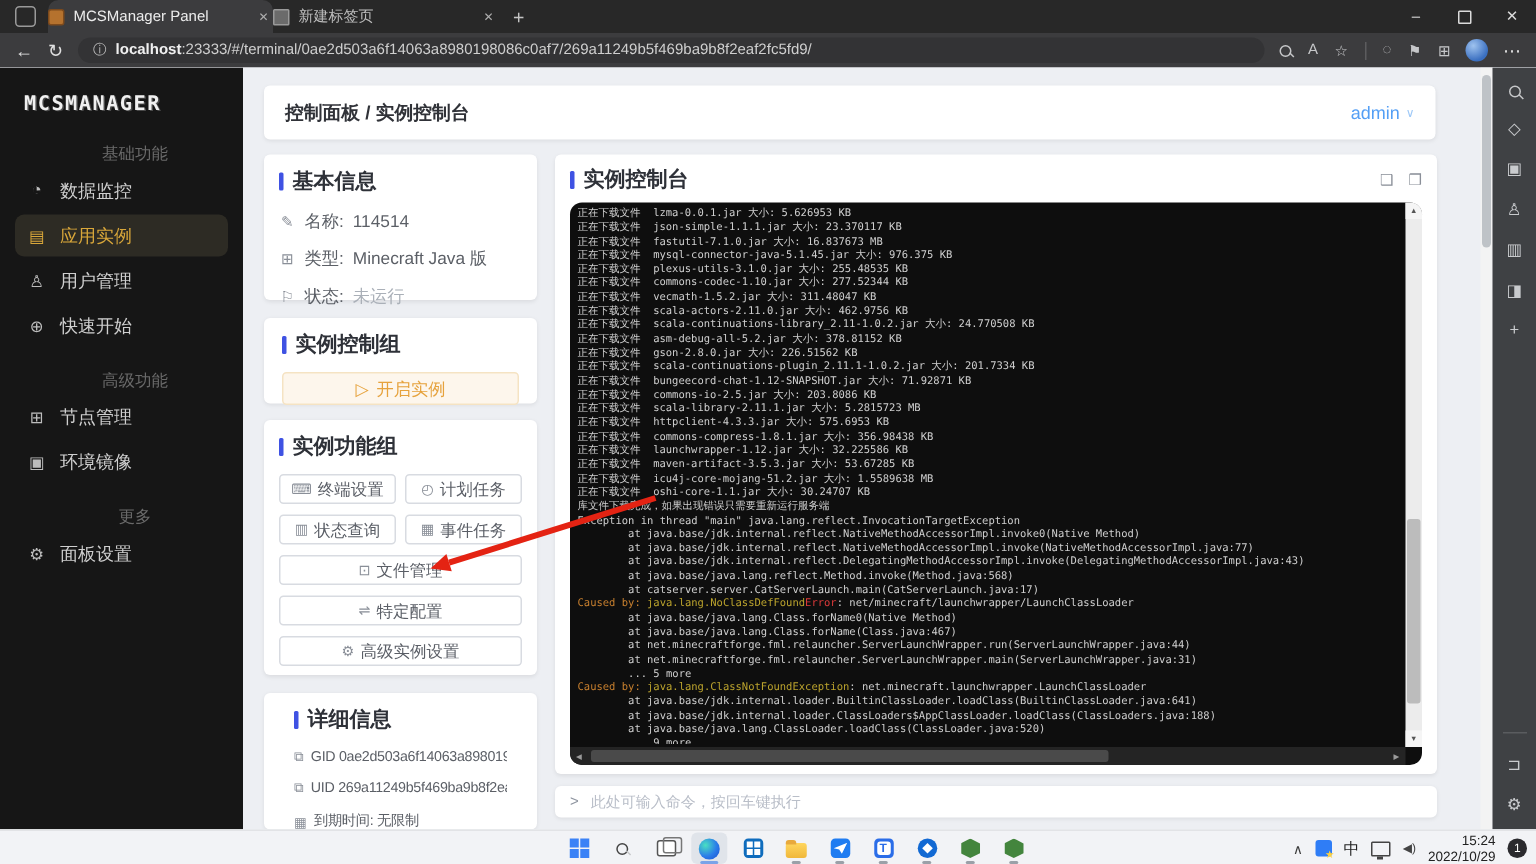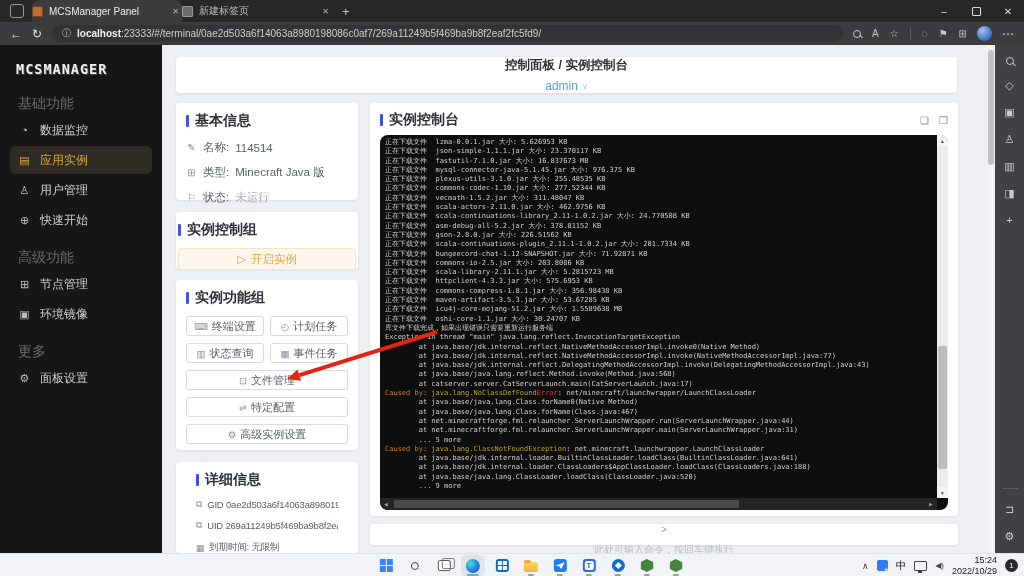--- a/index.html
+++ b/index.html
@@ -27,38 +27,38 @@
   .tb-icons .eg{color:#c6c7c9;font-size:10px;}
   .tb-sep{width:1px;height:12px;background:#5c5c5e;}
   .avatar{width:15px;height:15px;border-radius:50%;background:radial-gradient(circle at 35% 30%,#9fc3ef,#3a6fc0 70%);}
   .mag{display:inline-block;width:6px;height:6px;border:1.4px solid #c6c7c9;border-radius:50%;position:relative;}
   .mag::after{content:"";position:absolute;width:4px;height:1.4px;background:#c6c7c9;transform:rotate(45deg);right:-3px;bottom:-1px;}
   
   .page{position:absolute;left:0;top:45px;right:0;bottom:23px;background:#edeff3;overflow:hidden;}
   
   .sidebar{position:absolute;left:0;top:0;bottom:0;width:162px;background:#161616;}
   .logo{padding:16px 0 4px 16px;font-family:"DejaVu Sans Mono",monospace;font-weight:900;font-size:13.5px;letter-spacing:1px;color:#f0f0f0;text-shadow:1px 1px 0 #4a4a4a;}
-  .nav-section-label{margin:14px 0 2px 18px;font-size:14px;color:#6a6a6a;}
+  .nav-section-label{margin:14px 0 2px 18px;font-size:11px;color:#6a6a6a;text-align:center;}
   .nav-item{height:30px;display:flex;align-items:center;gap:9px;padding-left:18px;font-size:12px;color:#cfcfcf;}
   .nav-item .nav-ic{width:13px;font-size:11px;color:#bdbdbd;text-align:center;}
   .nav-item.active{margin:1px 10px;padding-left:8px;height:28px;background:#2d2b24;border-radius:6px;color:#d9a73a;}
   .nav-item.active .nav-ic{color:#d9a73a;}
   
-  .card{position:absolute;background:#fff;border-radius:4px;box-shadow:0 1px 3px rgba(0,0,0,.08);box-sizing:border-box;flex-direction:column;}
+  .card{position:absolute;background:#fff;border-radius:4px;box-shadow:0 1px 3px rgba(0,0,0,.08);box-sizing:border-box;}
   .card-title{display:flex;align-items:center;gap:6px;font-size:14px;font-weight:700;color:#2e3138;}
   .card-title::before{content:"";width:3px;height:12px;background:#3f52e3;border-radius:1px;}
   .hdr{left:176px;top:12px;width:781px;height:36px;display:flex;align-items:center;justify-content:space-between;padding:0 14px;}
   .crumb{font-size:12.5px;font-weight:700;color:#303238;}
   .admin{font-size:12px;color:#549ff5;display:flex;align-items:center;gap:4px;}
   .admin .chev{font-size:8px;color:#9ec9f8;}
   .c-basic{left:176px;top:58px;width:182px;height:97px;padding:9px 10px;}
   .inforow{display:flex;align-items:center;gap:6px;margin-top:10px;font-size:11.5px;color:#5b5f66;white-space:nowrap;overflow:hidden;}
   .inforow .row-ic{color:#8a8f98;font-size:10px;width:11px;text-align:center;}
   .inforow .muted{color:#aab0b8;text-align:right;}
-  .c-ctl{left:176px;top:167px;width:182px;height:57px;padding:9px 2px;}
+  .c-ctl{left:176px;top:167px;width:182px;height:57px;padding:9px 12px;}
   .start-btn{margin-top:9px;height:20px;border:1px solid #f5e3c3;background:#fdf6ec;border-radius:3px;color:#e6a23c;font-size:11.5px;display:flex;align-items:center;justify-content:center;gap:5px;}
   .c-fn{left:176px;top:235px;width:182px;height:170px;padding:9px 10px;}
   .fn-grid{display:grid;grid-template-columns:1fr 1fr;gap:7px 6px;margin-top:9px;}
   .fn-btn{height:18px;border:1px solid #d8dbe1;border-radius:3px;background:#fff;color:#5a5e66;font-size:11px;display:flex;align-items:center;justify-content:center;gap:4px;white-space:nowrap;}
   .fn-btn .fic{color:#8a8f98;font-size:9.5px;}
   .fn-btn.full{grid-column:1 / span 2;}
   .c-detail{left:176px;top:417px;width:182px;height:91px;padding:9px 20px;overflow:hidden;}
   .drow{display:flex;align-items:center;gap:5px;margin-top:10px;font-size:9.5px;letter-spacing:-0.2px;color:#5b5f66;white-space:nowrap;overflow:hidden;}
   .drow .row-ic{color:#8a8f98;font-size:9px;flex:0 0 auto;}
   
@@ -317,20 +317,21 @@
             <div class="tline"><span class="c-w">正在下载文件  scala-actors-2.11.0.jar 大小: 462.9756 KB</span></div>
             <div class="tline"><span class="c-w">正在下载文件  scala-continuations-library_2.11-1.0.2.jar 大小: 24.770508 KB</span></div>
             <div class="tline"><span class="c-w">正在下载文件  asm-debug-all-5.2.jar 大小: 378.81152 KB</span></div>
             <div class="tline"><span class="c-w">正在下载文件  gson-2.8.0.jar 大小: 226.51562 KB</span></div>
             <div class="tline"><span class="c-w">正在下载文件  scala-continuations-plugin_2.11.1-1.0.2.jar 大小: 201.7334 KB</span></div>
             <div class="tline"><span class="c-w">正在下载文件  bungeecord-chat-1.12-SNAPSHOT.jar 大小: 71.92871 KB</span></div>
             <div class="tline"><span class="c-w">正在下载文件  commons-io-2.5.jar 大小: 203.8086 KB</span></div>
             <div class="tline"><span class="c-w">正在下载文件  scala-library-2.11.1.jar 大小: 5.2815723 MB</span></div>
             <div class="tline"><span class="c-w">正在下载文件  httpclient-4.3.3.jar 大小: 575.6953 KB</span></div>
             <div class="tline"><span class="c-w">正在下载文件  commons-compress-1.8.1.jar 大小: 356.98438 KB</span></div>
+            <div class="tline"><span class="c-w">正在下载文件  launchwrapper-1.12.jar 大小: 32.225586 KB</span></div>
             <div class="tline"><span class="c-w">正在下载文件  maven-artifact-3.5.3.jar 大小: 53.67285 KB</span></div>
             <div class="tline"><span class="c-w">正在下载文件  icu4j-core-mojang-51.2.jar 大小: 1.5589638 MB</span></div>
             <div class="tline"><span class="c-w">正在下载文件  oshi-core-1.1.jar 大小: 30.24707 KB</span></div>
             <div class="tline"><span class="c-w">库文件下载完成，如果出现错误只需要重新运行服务端</span></div>
             <div class="tline"><span class="c-w">Exception in thread "main" java.lang.reflect.InvocationTargetException</span></div>
             <div class="tline"><span class="c-w">        at java.base/jdk.internal.reflect.NativeMethodAccessorImpl.invoke0(Native Method)</span></div>
             <div class="tline"><span class="c-w">        at java.base/jdk.internal.reflect.NativeMethodAccessorImpl.invoke(NativeMethodAccessorImpl.java:77)</span></div>
             <div class="tline"><span class="c-w">        at java.base/jdk.internal.reflect.DelegatingMethodAccessorImpl.invoke(DelegatingMethodAccessorImpl.java:43)</span></div>
             <div class="tline"><span class="c-w">        at java.base/java.lang.reflect.Method.invoke(Method.java:568)</span></div>
             <div class="tline"><span class="c-w">        at catserver.server.CatServerLaunch.main(CatServerLaunch.java:17)</span></div>

